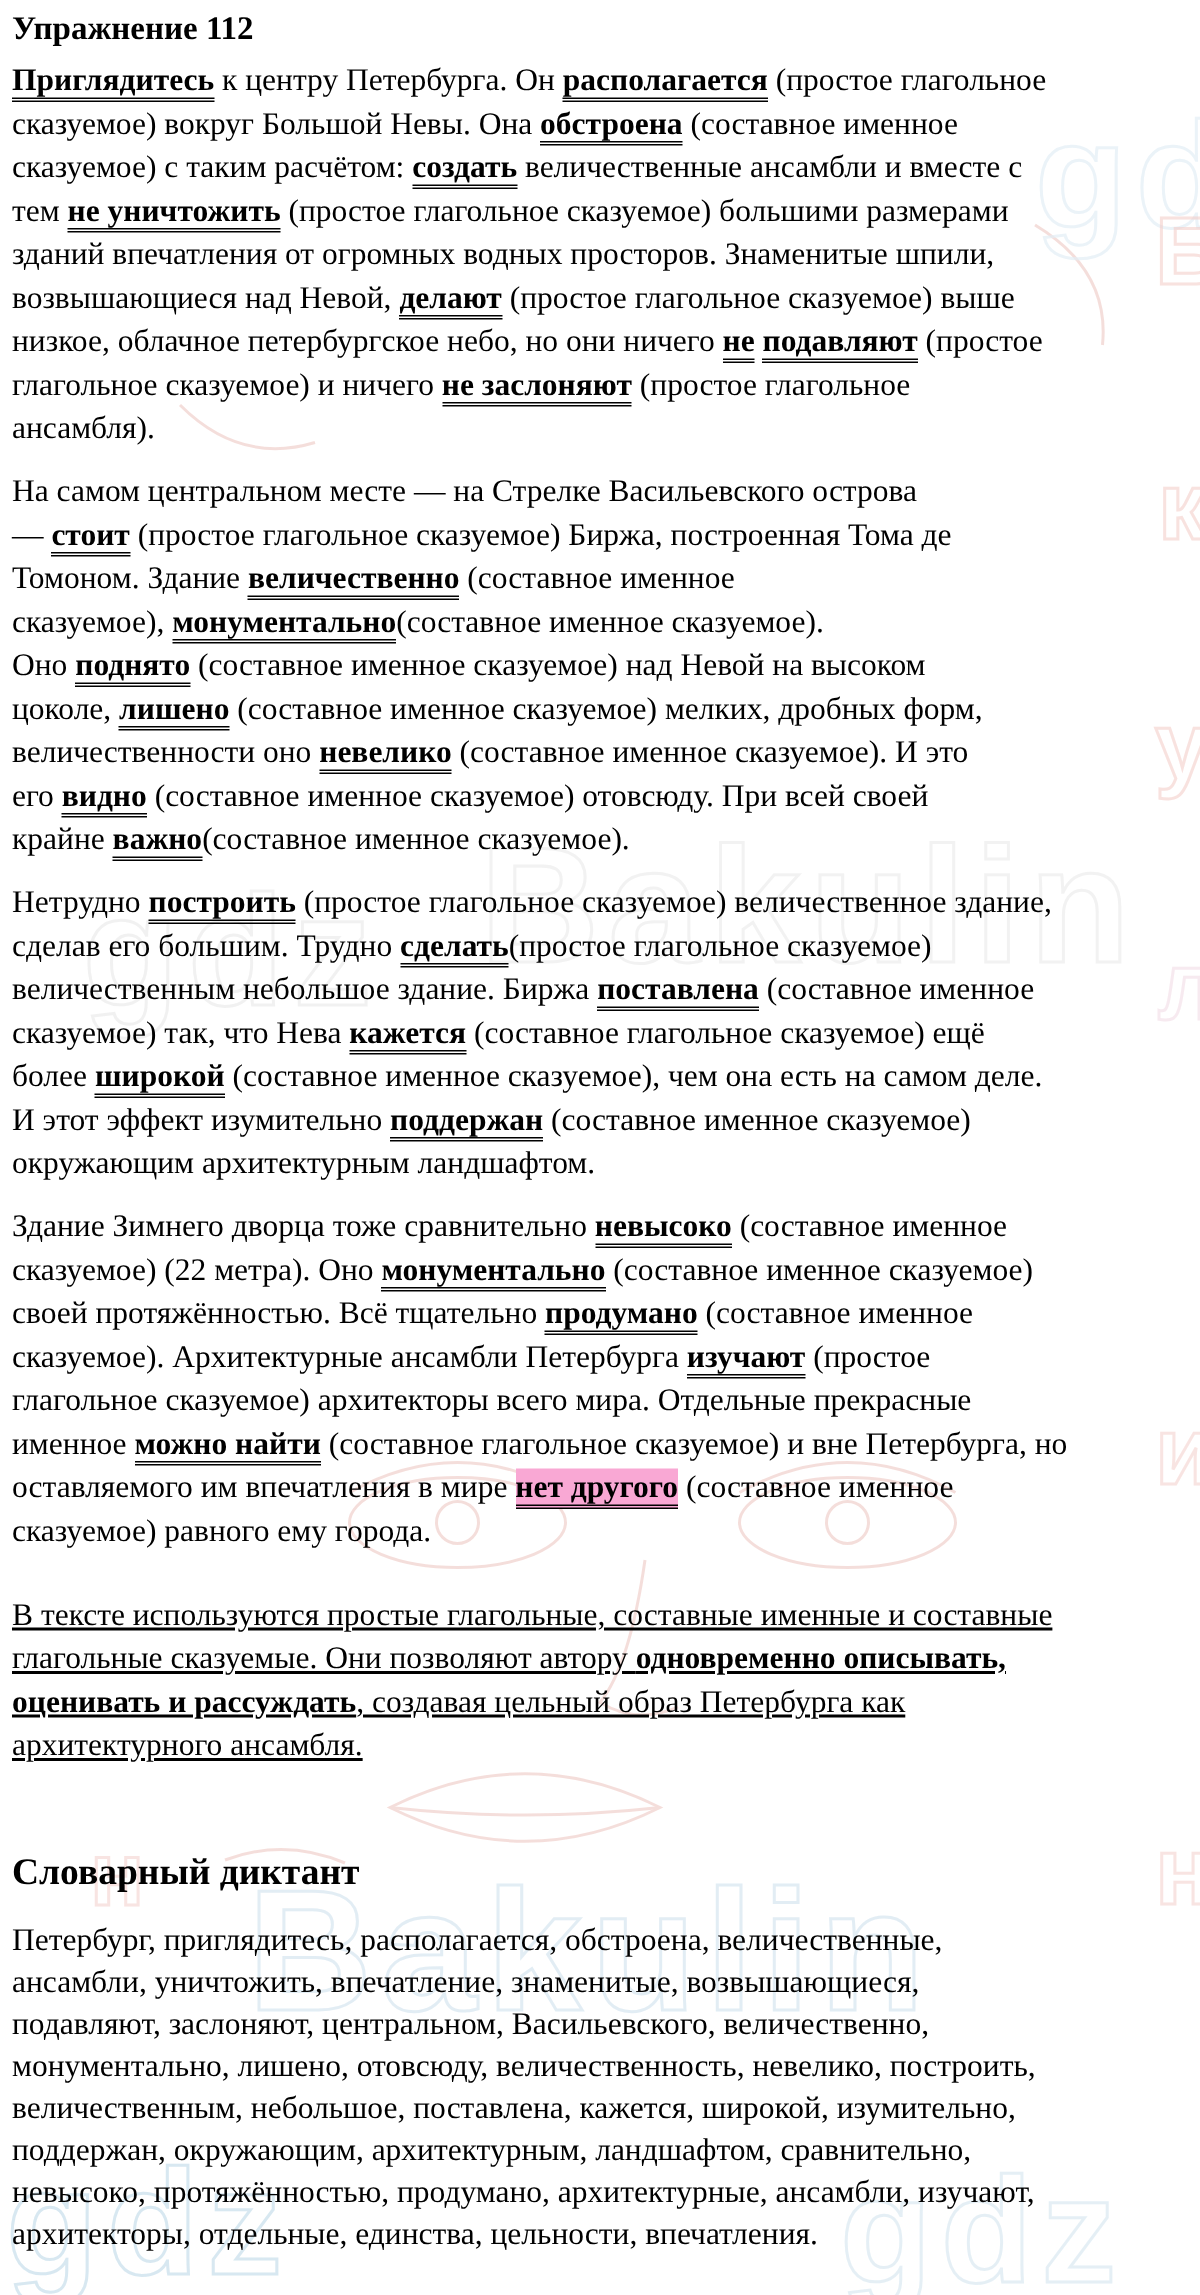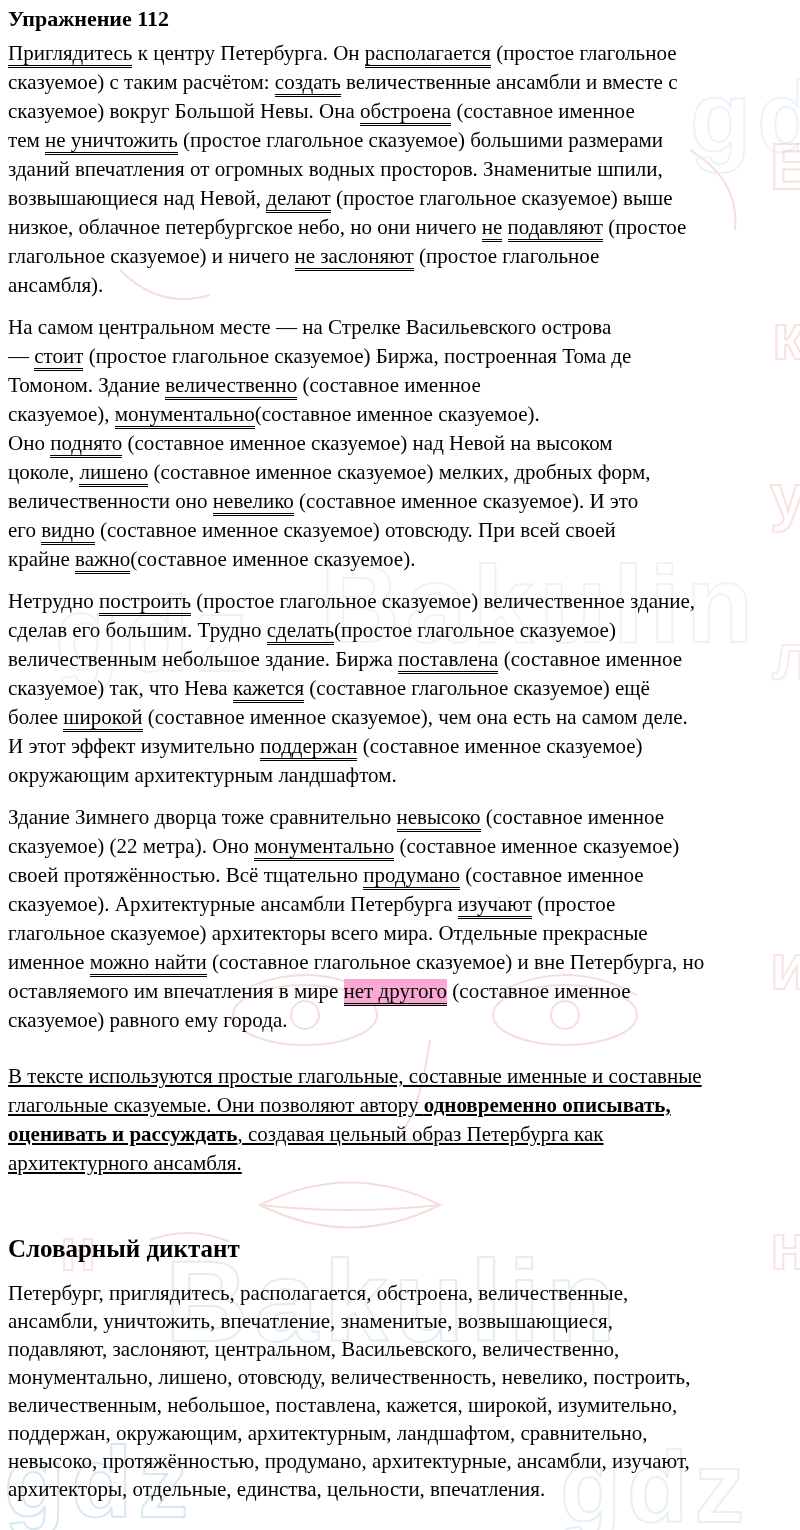--- a/index.html
+++ b/index.html
@@ -21,21 +21,21 @@
     margin: 0 0 5px 0;
   }
   .para {
     font-size: 21px; line-height: 29px;
     margin: 0 0 13px 0;
   }
   .line { white-space: nowrap; }
   .s-n { font-weight: 400; }
   .s-b { font-weight: 700; }
   .s-u, .s-uh {
-    font-weight: 400;
+    font-weight: 700;
     border-bottom: 3px double #000;
   }
   .s-uh { background: #f9a8d4; }
   .heading {
     font-size: 25px; font-weight: 700; line-height: 29px;
     margin: 56px 0 0 0;
   }
   .p-conclusion { margin-top: 27px; text-decoration: underline; }
   .p-wordlist  { margin-top: 16px; line-height: 28px; margin-bottom: 0; }
   
@@ -89,22 +89,22 @@
     <span class="wm-text" style="left: 770px; top: 930px; font-size: 64px; opacity: 0.5; -webkit-text-stroke: 2px rgb(243, 203, 198);">и</span>
     <span class="wm-text" style="left: 770px; top: 1210px; font-size: 64px; opacity: 0.5; -webkit-text-stroke: 2px rgb(243, 203, 198);">н</span>
     <span class="wm-text" style="left: 60px; top: 1215px; font-size: 60px; opacity: 0.5; -webkit-text-stroke: 2px rgb(243, 203, 198);">н</span>
   </div>
 
 <div class="doc">
   <div class="title">Упражнение 112</div>
   <div>
       <div class="para">
         <div class="line"><span class="s-u">Приглядитесь</span><span class="s-n"> к центру Петербурга. Он </span><span class="s-u">располагается</span><span class="s-n"> (простое глагольное</span></div>
+        <div class="line"><span class="s-n">сказуемое) вокруг Большой Невы. Она </span><span class="s-u">обстроена</span><span class="s-n"> (составное именное</span></div>
         <div class="line"><span class="s-n">сказуемое) с таким расчётом: </span><span class="s-u">создать</span><span class="s-n"> величественные ансамбли и вместе с</span></div>
-        <div class="line"><span class="s-n">сказуемое) вокруг Большой Невы. Она </span><span class="s-u">обстроена</span><span class="s-n"> (составное именное</span></div>
         <div class="line"><span class="s-n">тем </span><span class="s-u">не уничтожить</span><span class="s-n"> (простое глагольное сказуемое) большими размерами</span></div>
         <div class="line"><span class="s-n">зданий впечатления от огромных водных просторов. Знаменитые шпили,</span></div>
         <div class="line"><span class="s-n">возвышающиеся над Невой, </span><span class="s-u">делают</span><span class="s-n"> (простое глагольное сказуемое) выше</span></div>
         <div class="line"><span class="s-n">низкое, облачное петербургское небо, но они ничего </span><span class="s-u">не</span><span class="s-n"> </span><span class="s-u">подавляют</span><span class="s-n"> (простое</span></div>
         <div class="line"><span class="s-n">глагольное сказуемое) и ничего </span><span class="s-u">не заслоняют</span><span class="s-n"> (простое глагольное</span></div>
         <div class="line"><span class="s-n">ансамбля).</span></div>
       </div>
       <div class="para">
         <div class="line"><span class="s-n">На самом центральном месте — на Стрелке Васильевского острова</span></div>
         <div class="line"><span class="s-n">— </span><span class="s-u">стоит</span><span class="s-n"> (простое глагольное сказуемое) Биржа, построенная Тома де</span></div>

